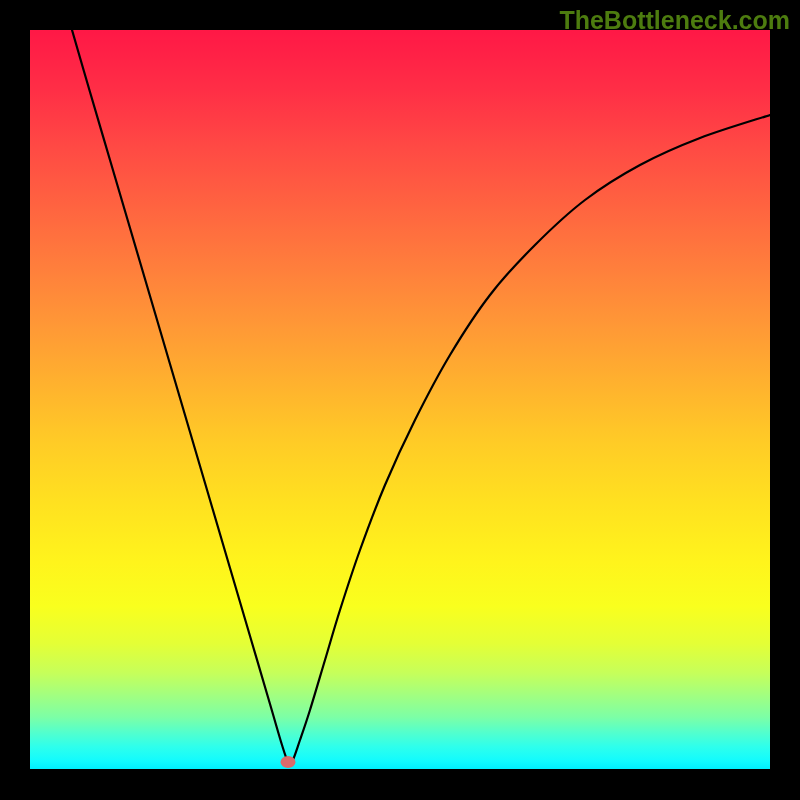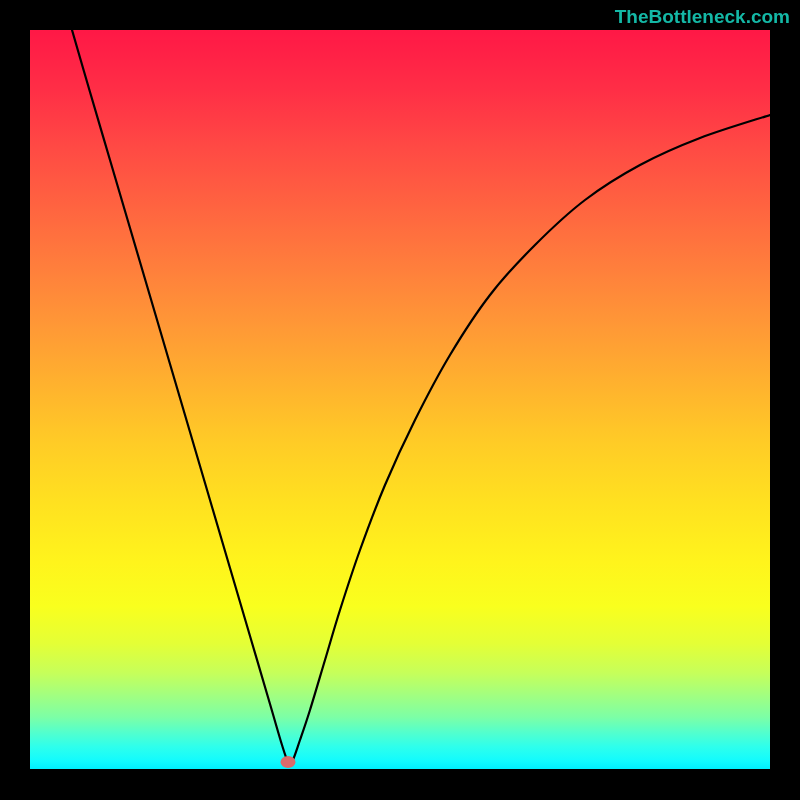--- a/index.html
+++ b/index.html
@@ -42,22 +42,22 @@
     position: absolute;
     left: 0;
     top: 0;
     width: 740px;
     height: 739px;
   }
   .watermark {
     position: absolute;
     top: 6px;
     right: 10px;
-    color: #14b8a6;
-    font-size: 19px;
+    color: #4d7c0f;
+    font-size: 25px;
     font-weight: bold;
     font-family: Arial, sans-serif;
     z-index: 10;
   }
   .marker {
     position: absolute;
     width: 15px;
     height: 12px;
     background: #d96b6b;
     border-radius: 50%;

